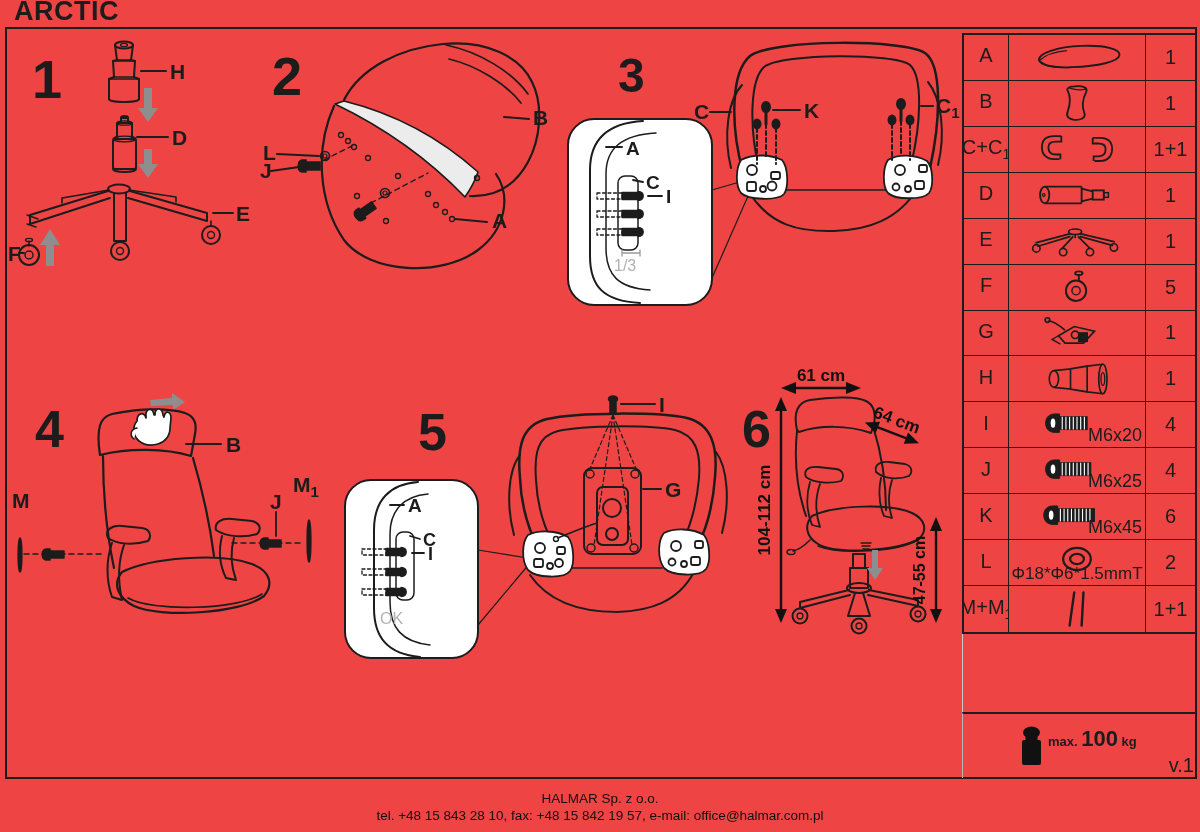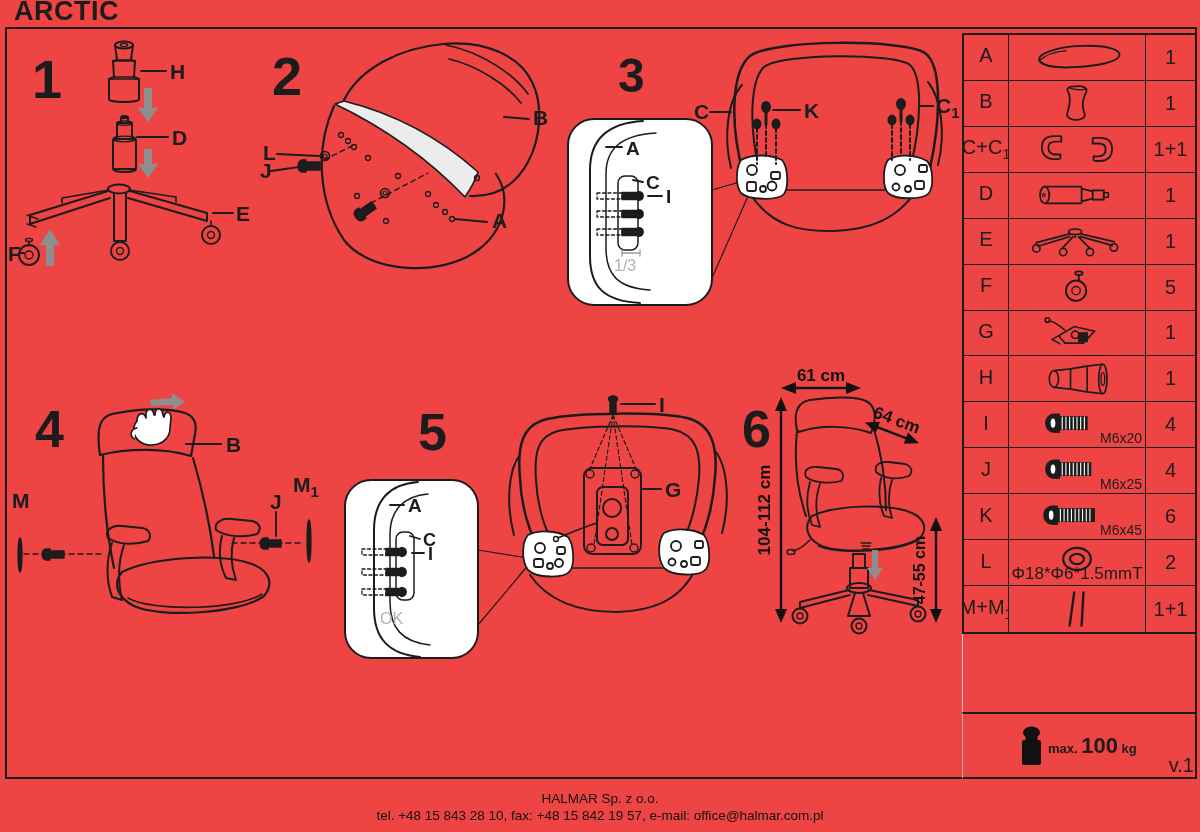--- a/index.html
+++ b/index.html
@@ -16,27 +16,27 @@
   
   #parts-table{position:absolute;left:962px;top:33px;width:235px;height:601px;border:2px solid #1c1c1c;
      display:grid;grid-template-columns:45px 137px 1fr;grid-template-rows:repeat(13,1fr);box-sizing:border-box;}
   .pt-cell{border-right:1.5px solid #1c1c1c;border-bottom:1.5px solid #1c1c1c;display:flex;
      align-items:center;justify-content:center;position:relative;overflow:hidden;}
   .pt-cell.c3{border-right:none;}
   .pt-cell.lastrow{border-bottom:none;}
   .pt-label{font-size:20px;}
   .pt-label sub{font-size:14px;}
   .pt-qty{font-size:20px;}
-  .cell-note{position:absolute;right:3px;bottom:1px;font-size:14px;}
+  .cell-note{position:absolute;right:3px;bottom:1px;font-size:18px;}
   .cell-note.center{right:auto;left:50%;transform:translateX(-50%);font-size:17px;white-space:nowrap;}
   
   #weight-box{position:absolute;left:962px;top:712px;width:235px;height:66px;border-top:2px solid #1c1c1c;
      border-left:1px solid #b5b5b5;box-sizing:border-box;}
   #divider-below-table{position:absolute;left:962px;top:634px;width:1px;height:78px;background:#c9c9c9;}
-  #weight-row{position:absolute;left:58px;top:12px;display:flex;align-items:center;}
+  #weight-row{position:absolute;left:58px;top:12px;display:flex;}
   #weight-text{margin-left:6px;font-weight:700;font-size:13px;white-space:nowrap;}
   #weight-value{font-size:22px;}
   #version-tag{position:absolute;right:3px;bottom:1px;font-size:20px;}
   
   #footer{position:absolute;left:0;top:790px;width:1200px;text-align:center;font-size:13.5px;line-height:17px;color:#111;}
 </style>
 </head>
 <body>
 
 <div id="page">

